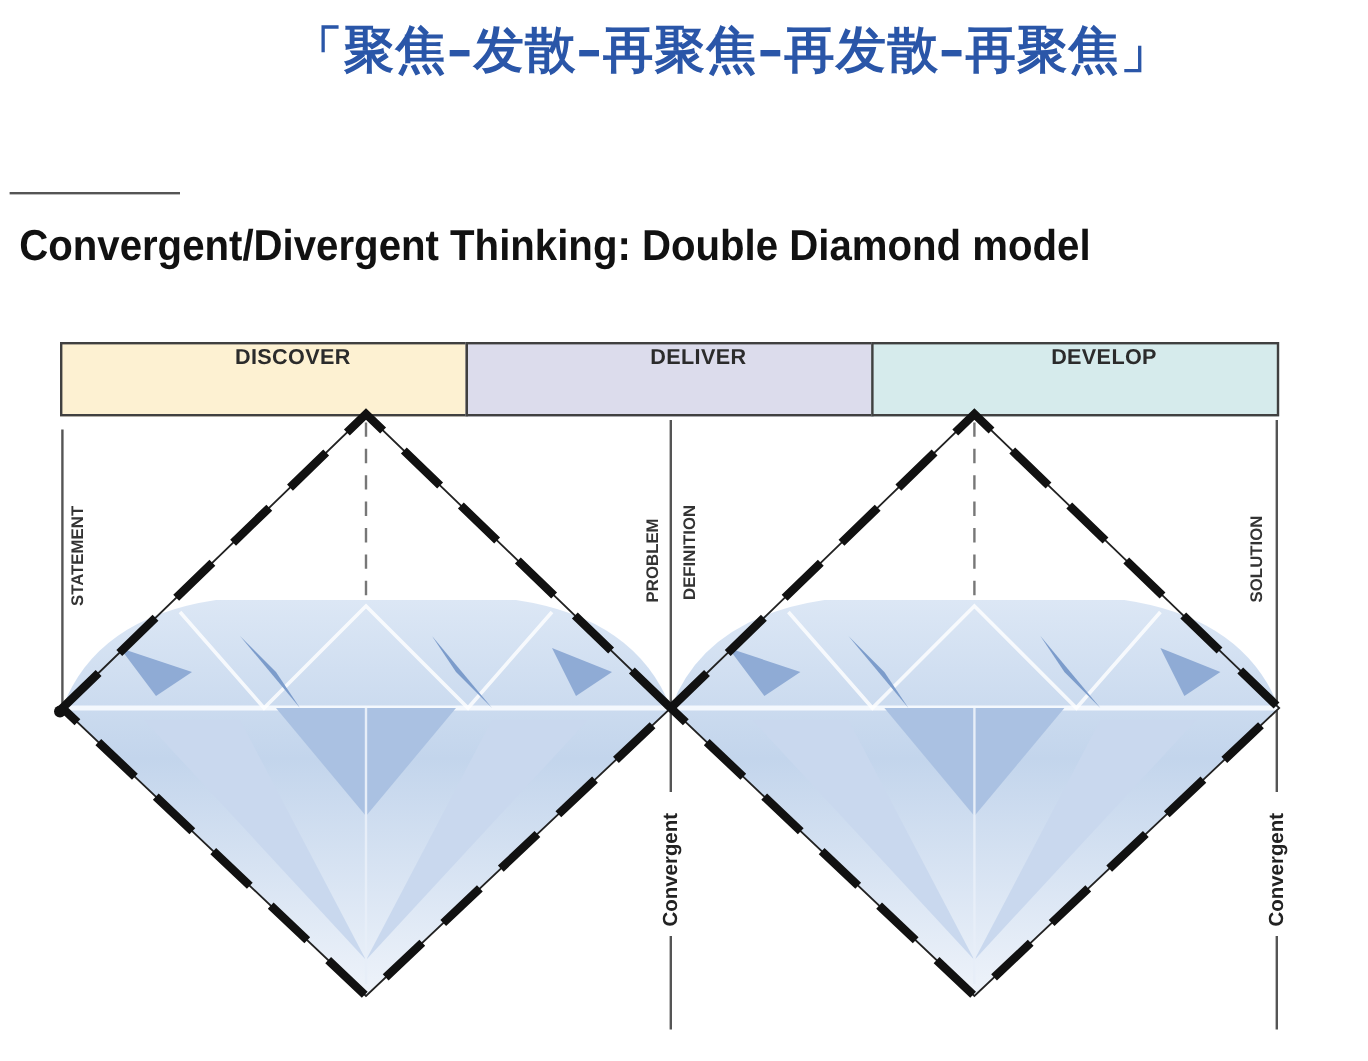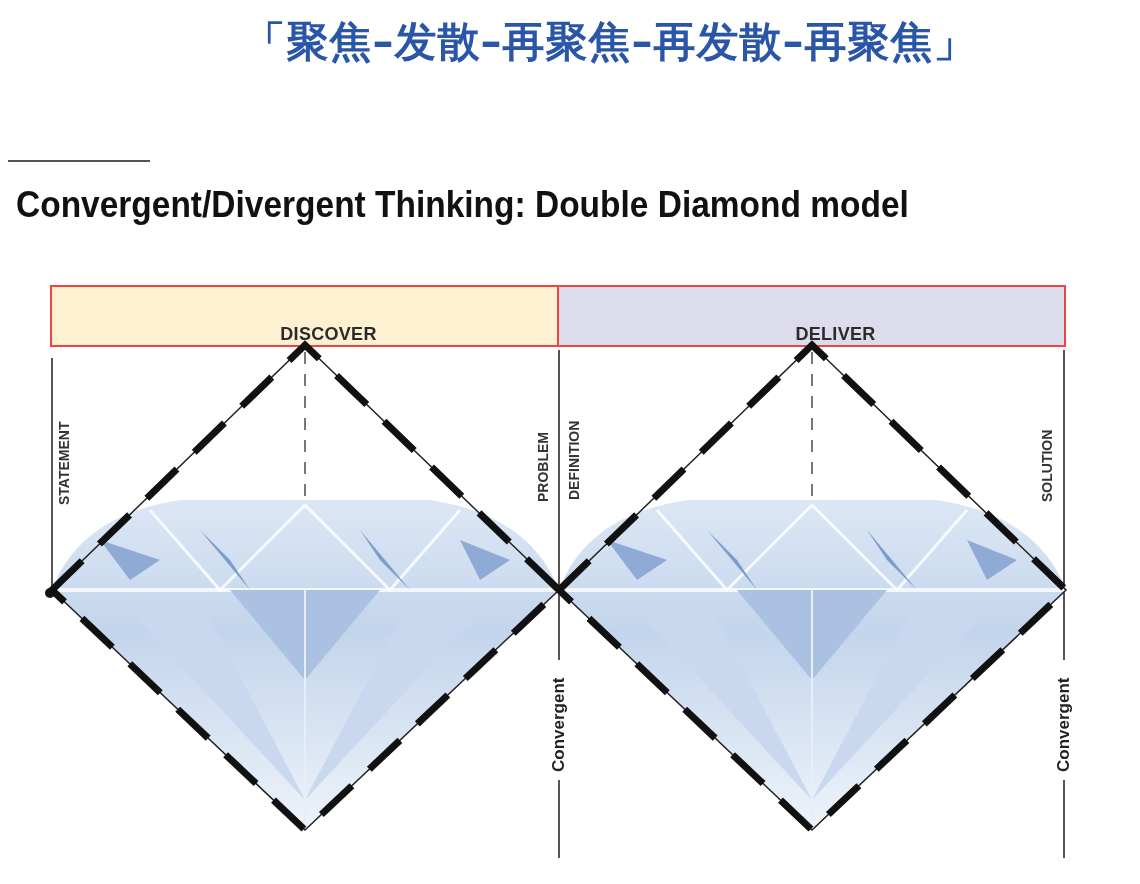--- a/index.html
+++ b/index.html
@@ -10,22 +10,22 @@
     color: #2a56a8; letter-spacing: 1px; padding-left: 40px;
   }
   .rule { position: absolute; left: 8px; top: 160px; width: 142px; height: 2px; background: #555; }
   .en-title {
     position: absolute; left: 16px; top: 184px;
     font-family: "Liberation Sans", sans-serif; font-weight: bold; font-size: 36px;
     color: #111; transform: scaleX(0.93); transform-origin: left center; white-space: nowrap;
   }
   .phases { position: absolute; left: 50px; top: 285px; width: 1016px; height: 62px; display: flex; }
   .phase {
-    flex: 1; height: 100%; display: flex; align-items: flex-end; justify-content: center;
-    border: 2px solid #ef4444; box-sizing: border-box; margin-left: -2px;
+    flex: 1; height: 100%; display: flex; align-items: flex-start; justify-content: center;
+    border: 2px solid #404040; box-sizing: border-box; margin-left: -2px;
     font-family: "Liberation Sans", sans-serif; font-weight: bold; font-size: 18px; color: #2b2b2b;
     letter-spacing: 0.3px;
     padding-left: 48px;
   }
   .phase:first-child { margin-left: 0; }
   svg.diagram { position: absolute; left: 0; top: 0; }
   .vlabel {
     position: absolute; font-family: "Liberation Sans", sans-serif; font-size: 14px; font-weight: bold;
     color: #333; white-space: nowrap; transform-origin: left top; transform: rotate(-90deg);
   }
@@ -37,20 +37,23 @@
 <div class="cn-title">「聚焦–发散–再聚焦–再发散–再聚焦」</div>
 <div class="rule"></div>
 <div class="en-title">Convergent/Divergent Thinking: Double Diamond model</div>
 
 <div class="phases">
   <div class="phase" style="background:#fdf1d2">
       <span>DISCOVER</span>
     </div>
   <div class="phase" style="background:#dcdcec">
       <span>DELIVER</span>
+    </div>
+  <div class="phase" style="background:#d6ebec">
+      <span>DEVELOP</span>
     </div>
 </div>
 
 <svg class="diagram" width="1140" height="884" viewBox="0 0 1140 884">
   <defs>
     <linearGradient id="gemGrad" x1="0" y1="0" x2="0" y2="1">
       <stop offset="0" stop-color="#dce7f5"></stop>
       <stop offset="0.4" stop-color="#c3d5ec"></stop>
       <stop offset="1" stop-color="#eef3fa"></stop>
     </linearGradient>

